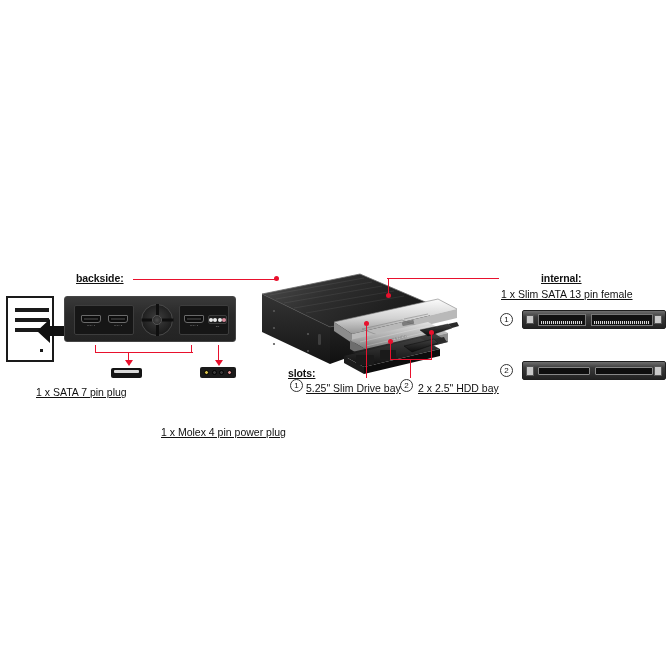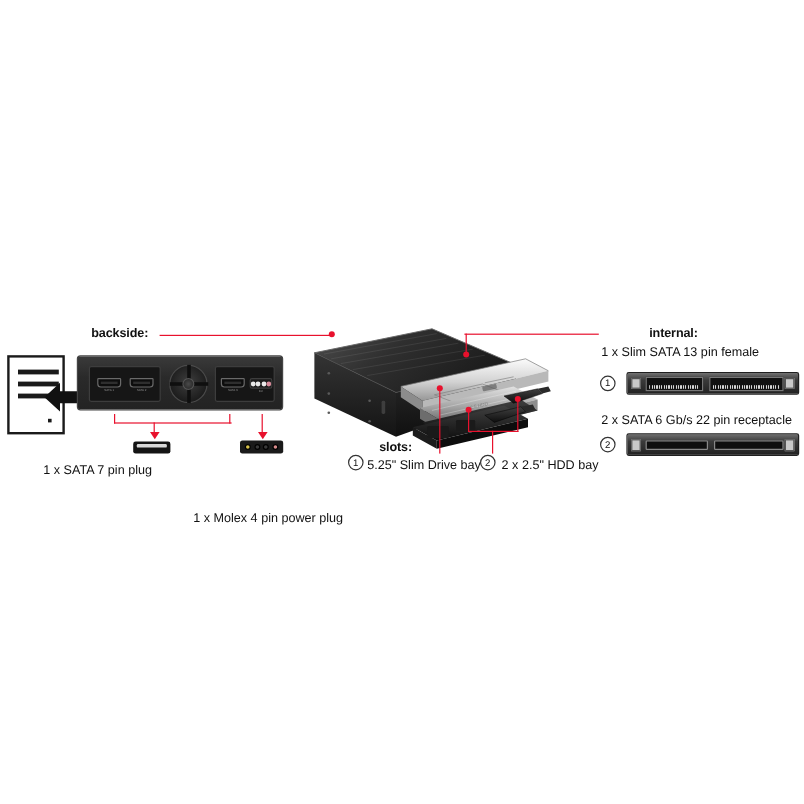--- a/index.html
+++ b/index.html
@@ -20,20 +20,21 @@
   }
   .abs { position: absolute; }
 
   
   .lbl {
     position: absolute;
     color: #111111;
     font-size: 10.5px;
     line-height: 1.25;
     white-space: nowrap;
+    text-decoration: underline;
   }
   .lbl.bold { font-weight: bold; letter-spacing: -0.1px; }
 
   
   .rline   { position: absolute; background: #e8112d; }
   .rdot    { position: absolute; background: #e8112d; border-radius: 50%; }
   .rarrow  { position: absolute; width: 0; height: 0;
              border-left: 4px solid transparent;
              border-right: 4px solid transparent;
              border-top: 6px solid #e8112d; }
@@ -371,32 +372,31 @@
     <div class="clip" style="left:3px; top:4px; width:8px; height:9px;"></div>
     <div class="clip" style="right:3px; top:4px; width:8px; height:9px;"></div>
     <div class="slim-inner" style="left:15px; top:3px; width:48px; height:12px;">
       <div class="pin-row" style="left:2px; right:2px; bottom:1px;"></div>
     </div>
     <div class="slim-inner" style="left:68px; top:3px; width:62px; height:12px;">
       <div class="pin-row" style="left:2px; right:2px; bottom:1px;"></div>
     </div>
   </div>
 
-  <div class="lbl" style="left:501px; top:344px;">2 x SATA 6 Gb/s 22 pin receptacle</div>
 
   <div class="num" style="left:500px; top:364px;">2</div>
 
   <div class="conn-box" style="left:522px; top:361px; width:144px; height:19px;">
     <div class="clip" style="left:3px; top:4px; width:8px; height:10px;"></div>
     <div class="clip" style="right:3px; top:4px; width:8px; height:10px;"></div>
     <div class="sata22-slot" style="left:15px; top:5px; width:52px; height:8px;"></div>
     <div class="sata22-slot" style="left:72px; top:5px; width:58px; height:8px;"></div>
   </div>
 
-  <div class="lbl bold" style="left:288px; top:367px;margin-left:28px;">slots:</div>
+  <div class="lbl bold" style="left:288px; top:367px;">slots:</div>
 
   <div class="rdot" style="left:364px; top:321px; width:5px; height:5px;"></div>
   <div class="rline" style="left:365.5px; top:324px; width:1.4px; height:54px;"></div>
 
   <div class="rdot" style="left:388px; top:339px; width:5px; height:5px;"></div>
   <div class="rline" style="left:389.5px; top:342px; width:1.4px; height:18px;"></div>
   <div class="rdot" style="left:429px; top:330px; width:5px; height:5px;"></div>
   <div class="rline" style="left:430.5px; top:333px; width:1.4px; height:27px;"></div>
   <div class="rline" style="left:389.5px; top:359px; width:42px; height:1.4px;"></div>
   <div class="rline" style="left:409.5px; top:359px; width:1.4px; height:19px;"></div>

